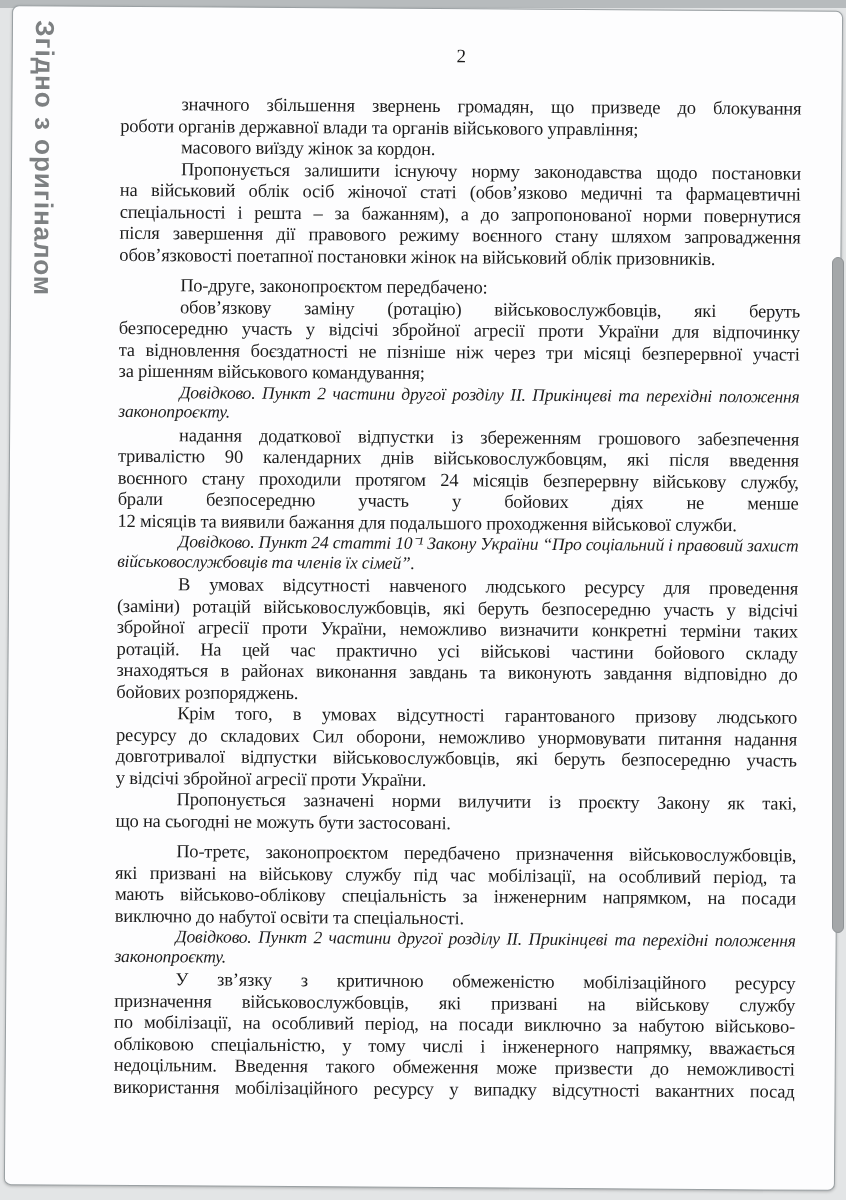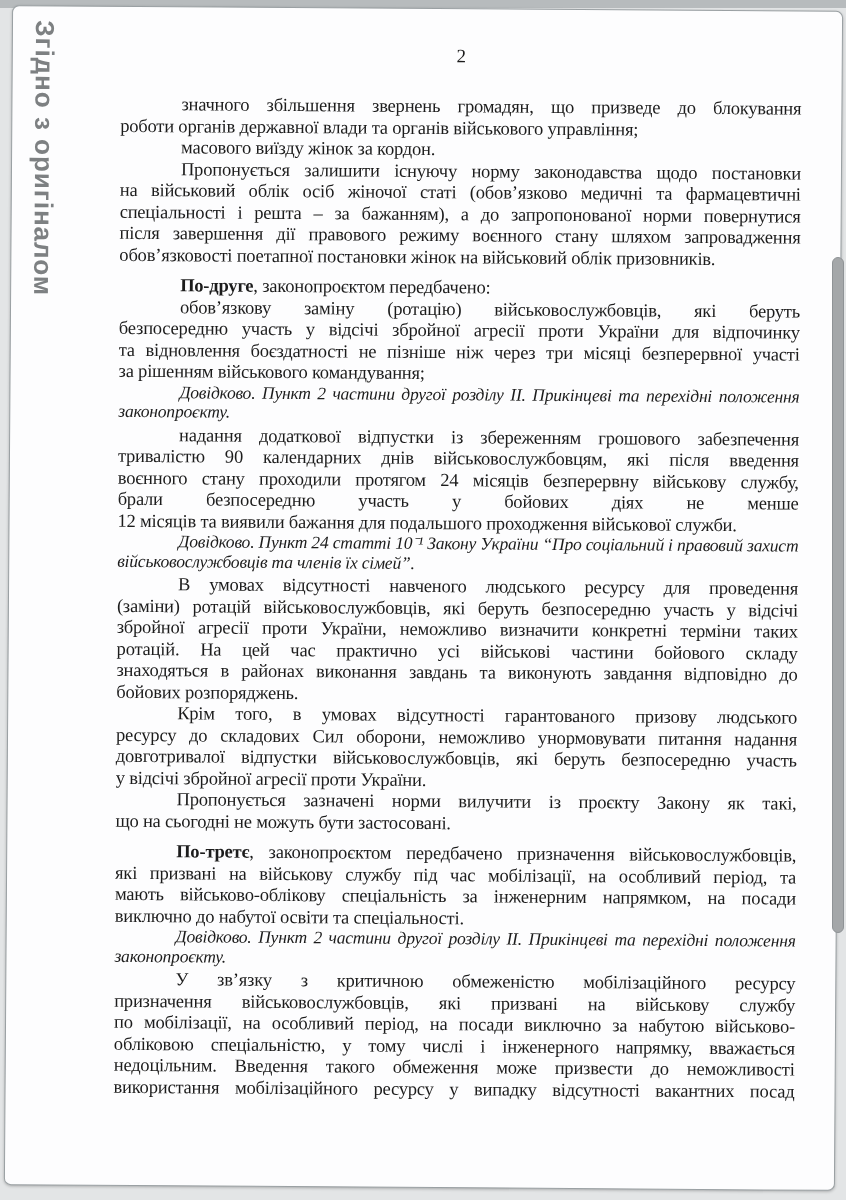--- a/index.html
+++ b/index.html
@@ -67,21 +67,21 @@
     line-height: 19.5px;
     margin-bottom: 3px;
   }
   .line {
     text-align: justify;
     text-align-last: justify;
     text-justify: inter-word;
   }
   .line.last { text-align-last: left; }
   .para .line:first-child { text-indent: 61px; }
-  .line b { font-weight: bold; }
+  .line b { font-weight: normal; }
   .scrollbar-thumb {
     position: absolute;
     left: 832px; top: 257px;
     width: 12px; height: 676px;
     background: #a4a7a9;
     border: 1px solid #8f9396;
     border-radius: 7px;
     box-sizing: border-box;
   }
 </style>

